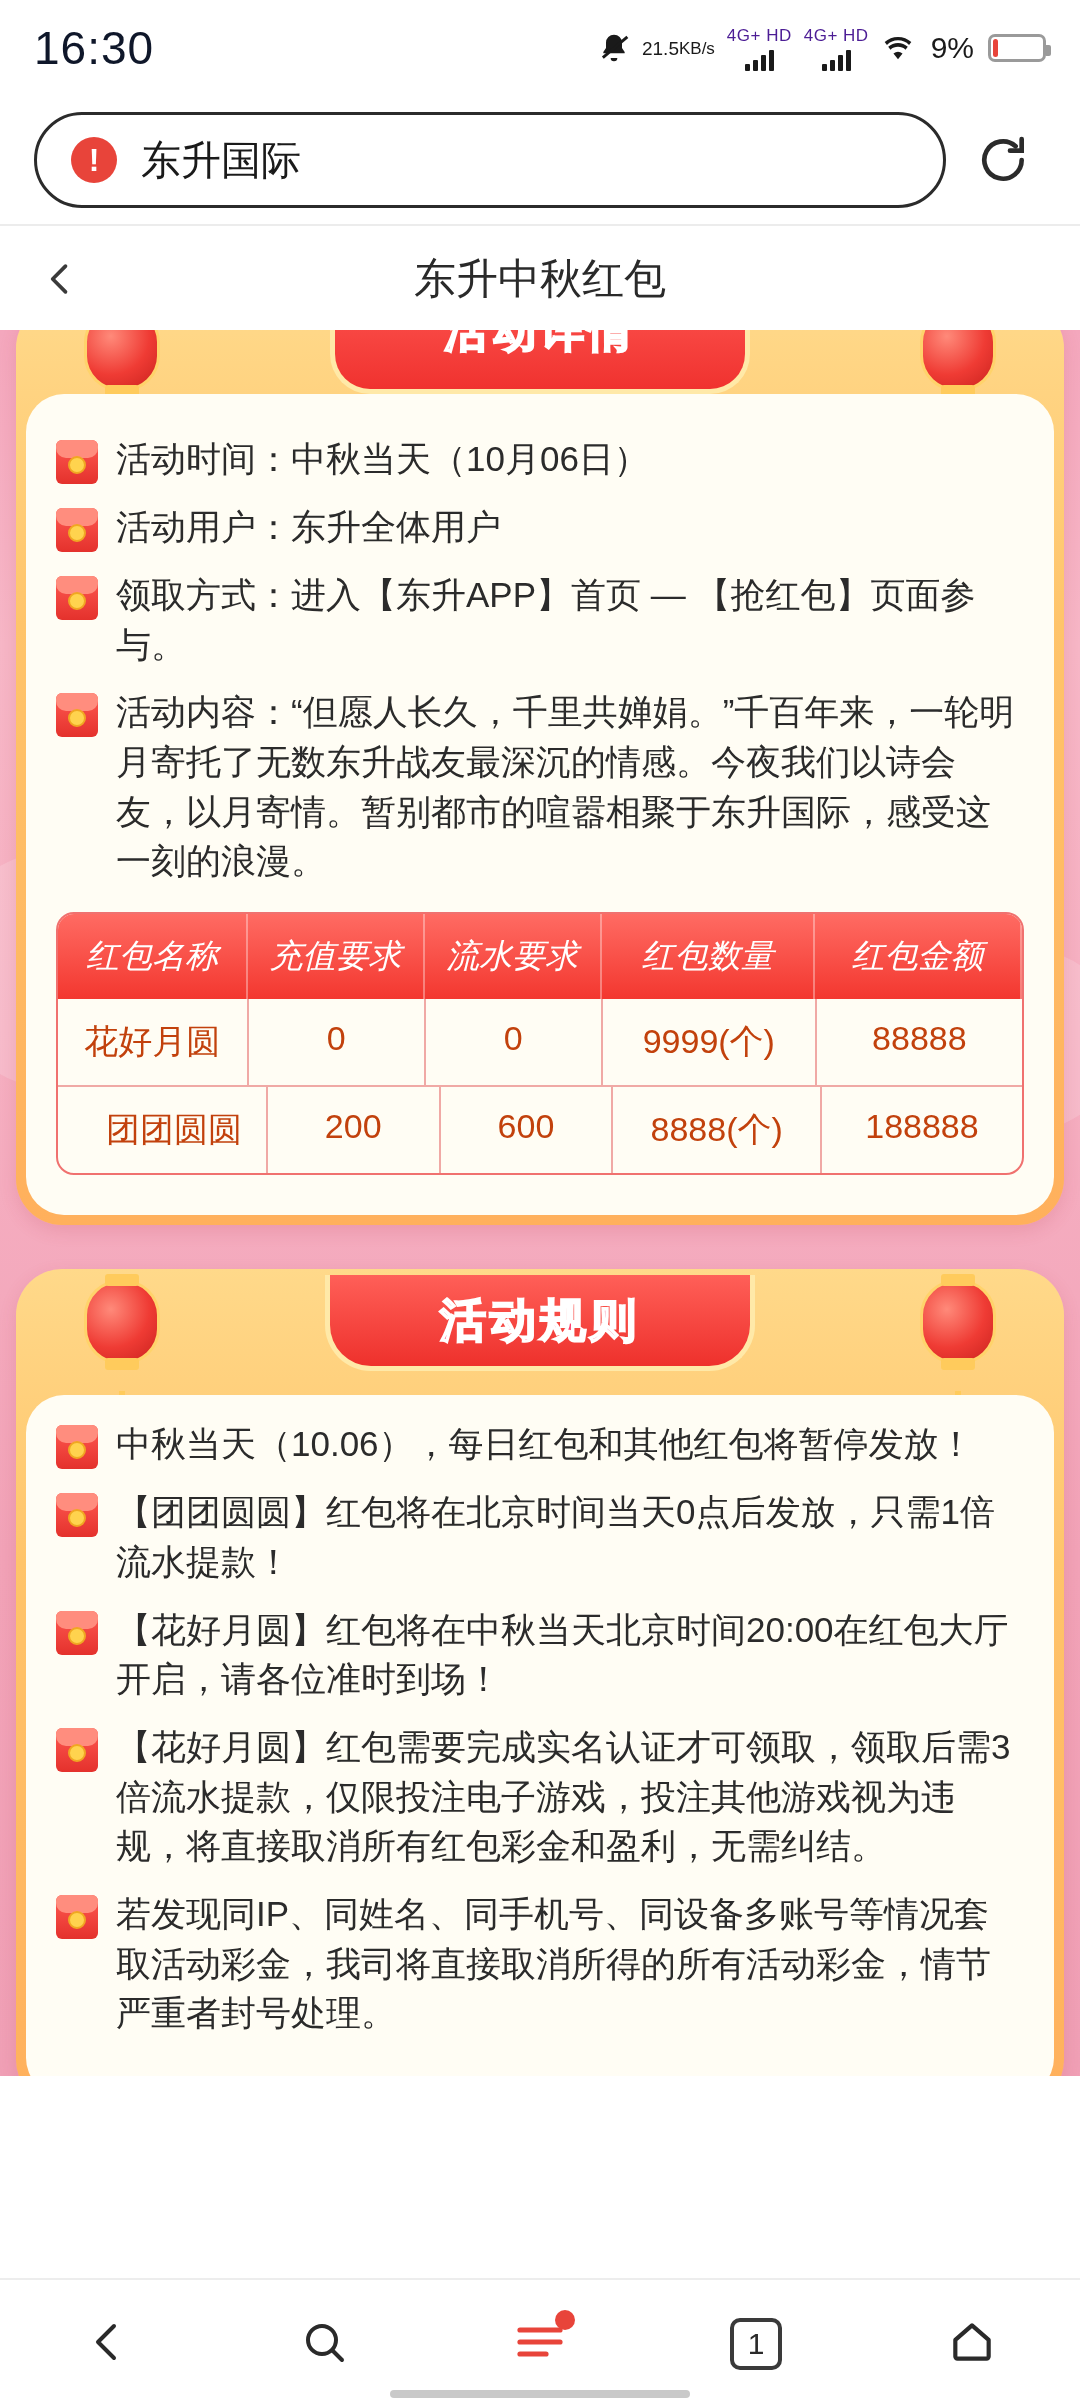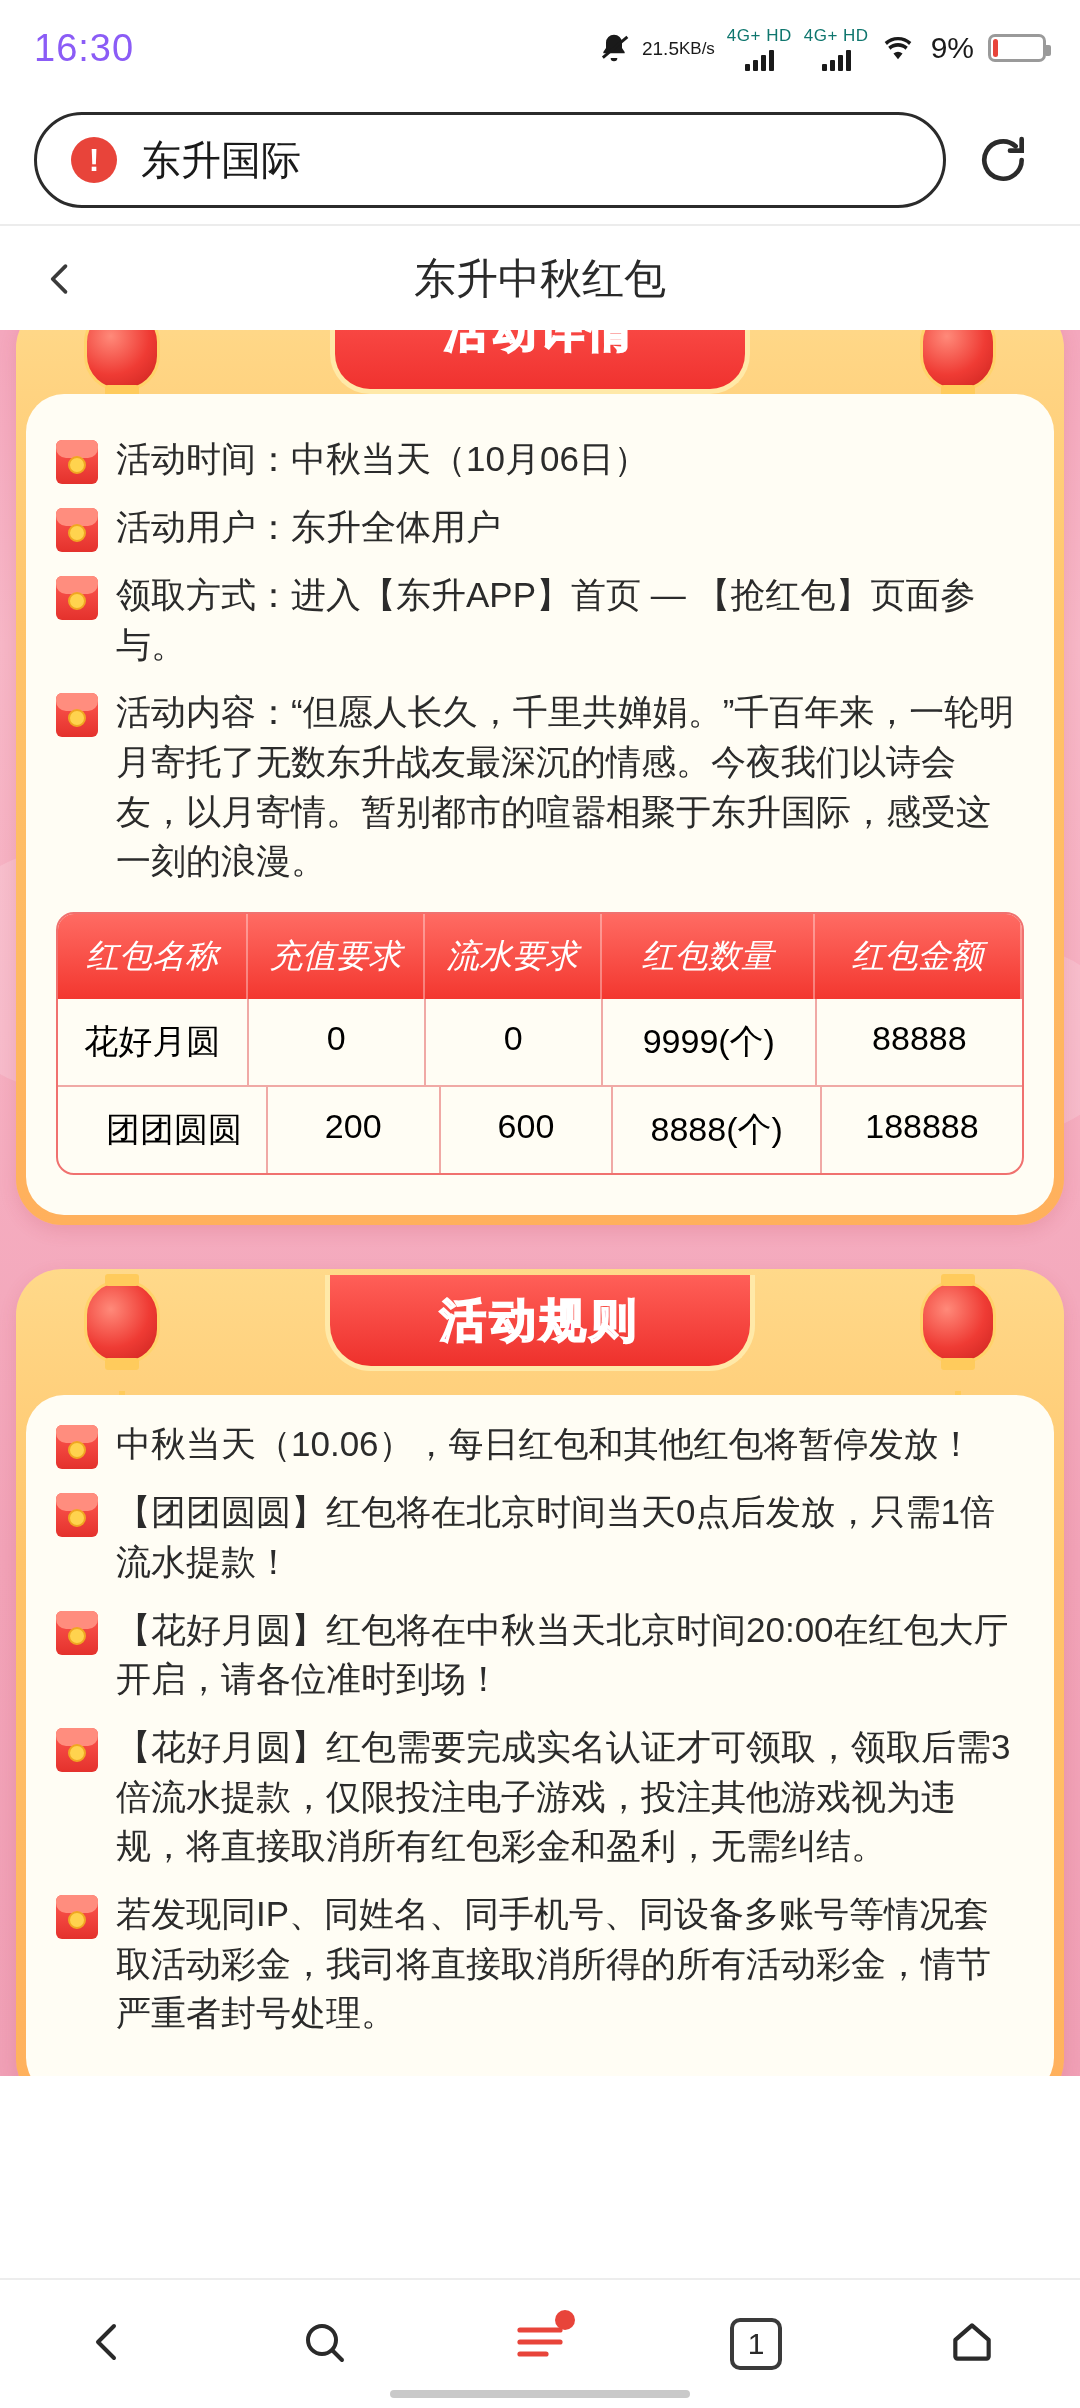--- a/index.html
+++ b/index.html
@@ -14,40 +14,40 @@
 
   
   .statusbar {
     height: 96px;
     display: flex;
     align-items: center;
     padding: 0 34px;
     background: #ffffff;
   }
   .status-time {
-    font-size: 38px;
-    color: #8b5cf6;
+    font-size: 46px;
+    color: #0f172a;
     letter-spacing: 1px;
   }
   .status-right {
     margin-left: auto;
     display: flex;
     align-items: center;
     gap: 12px;
   }
   .bell-mute { width: 32px; height: 32px; position: relative; }
   .bell-mute svg { display: block; }
   .net-speed {
     display: flex; flex-direction: row;
     align-items: center; line-height: 1.0;
     font-size: 19px; color: #1a1a1a;
   }
   .net-speed .u { font-size: 17px; }
   .sig-group { display: flex; flex-direction: column; align-items: center; gap: 3px; }
-  .sig-label { font-size: 17px; color: #0f766e; letter-spacing: 0.5px; }
+  .sig-label { font-size: 17px; color: #4c1d95; letter-spacing: 0.5px; }
   .bars { display: flex; align-items: flex-end; gap: 3px; height: 22px; }
   .bars i { width: 5px; background: #1a1a1a; display: block; border-radius: 1px; }
   .bars i:nth-child(1){height:7px}
   .bars i:nth-child(2){height:11px}
   .bars i:nth-child(3){height:16px}
   .bars i:nth-child(4){height:21px}
   .wifi { width: 34px; height: 26px; }
   .batt-pct { font-size: 30px; color: #1a1a1a; margin-left: 4px; }
   .batt {
     width: 58px; height: 28px; border: 3px solid #9a9a9a;
@@ -238,21 +238,21 @@
   .trow { display: flex; }
   .trow.head {
     background: linear-gradient(180deg,#ff6b63 0%,#f3372f 100%);
   }
   .trow.head .tcell { color: #ffffff; font-size: 33px; }
   .tcell {
     flex: 1;
     padding: 20px 4px;
     text-align: center;
     font-size: 34px;
-    color: #000000;
+    color: #c2410c;
     border-right: 2px solid #f0a9a5;
     white-space: nowrap;
   }
   .trow.head .tcell { border-right: 2px solid rgba(255,255,255,0.35); font-style: italic; }
   .tcell:last-child { border-right: none; }
   .trow.body + .trow.body { border-top: 2px solid #f0a9a5; padding-left: 24px; }
   .trow.head + .trow.body { border-top: none; }
   .col-0 { flex: 1.08; }
   .col-1 { flex: 1.0; }
   .col-2 { flex: 1.0; }

